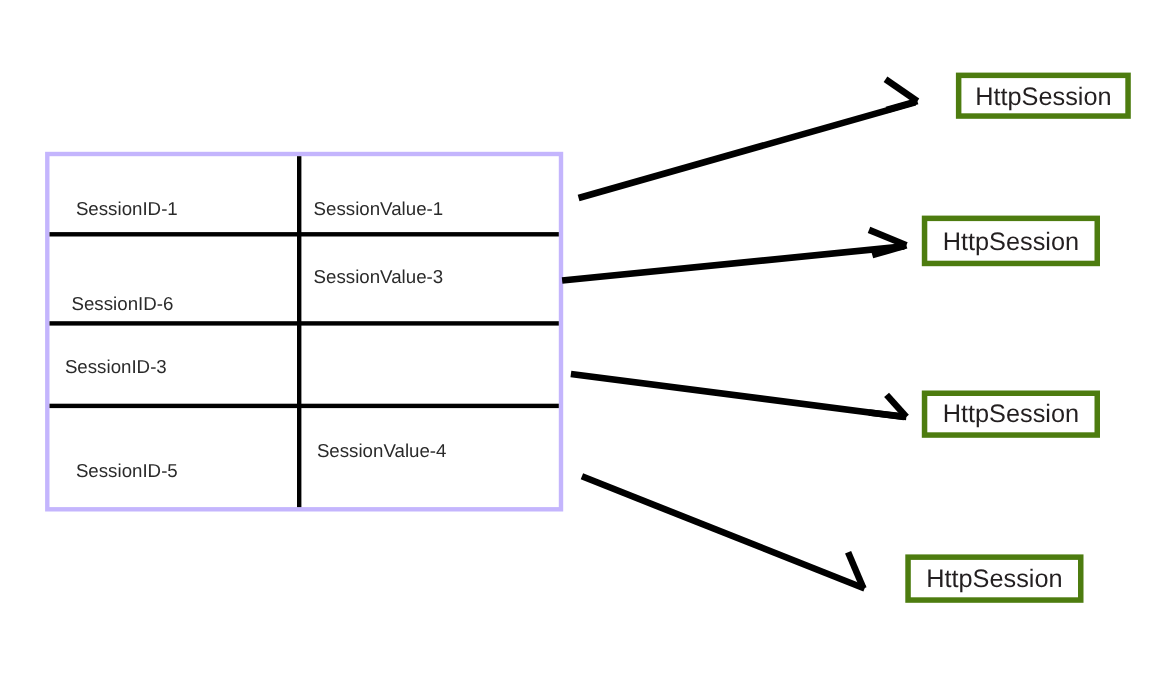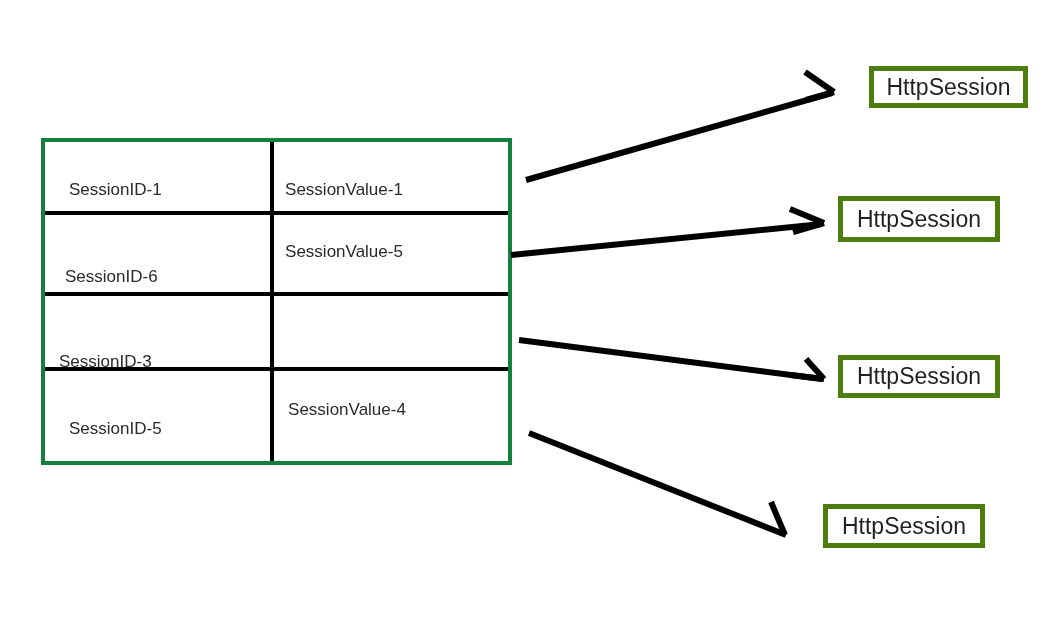--- a/index.html
+++ b/index.html
@@ -24,21 +24,21 @@
     height: 618px;
   }
 
   
   .session-table {
     position: absolute;
     left: 41px;
     top: 138px;
     width: 471px;
     height: 327px;
-    border: 4px solid #15803d;
+    border: 4px solid #c4b5fd;
     box-sizing: border-box;
     background: #ffffff;
   }
   .table-row {
     position: absolute;
     left: 0;
     width: 100%;
     box-sizing: border-box;
     display: flex;
   }
@@ -85,21 +85,21 @@
   .cell span {
     position: absolute;
     display: block;
   }
 
   
   .k0 { left: 24px; top: 39px; }
   .v0 { left: 17px; top: 39px; text-align: right; }
   .k1 { left: 20px; top: 56px; }
   .v1 { left: 17px; top: 31px; }
-  .k2 { left: 14px; top: 32px; margin-top: 28px; }
+  .k2 { left: 14px; top: 32px; }
   .v2 { left: 17px; top: 33px; }
   .k3 { left: 24px; top: 52px; }
   .v3 { left: 20px; top: 33px; }
 
   
   .session-box {
     position: absolute;
     border: 5px solid #4d7c0f;
     background: #ffffff;
     box-sizing: border-box;
@@ -135,21 +135,21 @@
       <div class="cell cell-val">
         <span class="v0">SessionValue-1</span>
       </div>
     </div>
 
     <div class="table-row row-1">
       <div class="cell cell-key">
         <span class="k1">SessionID-6</span>
       </div>
       <div class="cell cell-val">
-        <span class="v1">SessionValue-5</span>
+        <span class="v1">SessionValue-3</span>
       </div>
     </div>
 
     <div class="table-row row-2">
       <div class="cell cell-key">
         <span class="k2">SessionID-3</span>
       </div>
     </div>
 
     <div class="table-row row-3">

